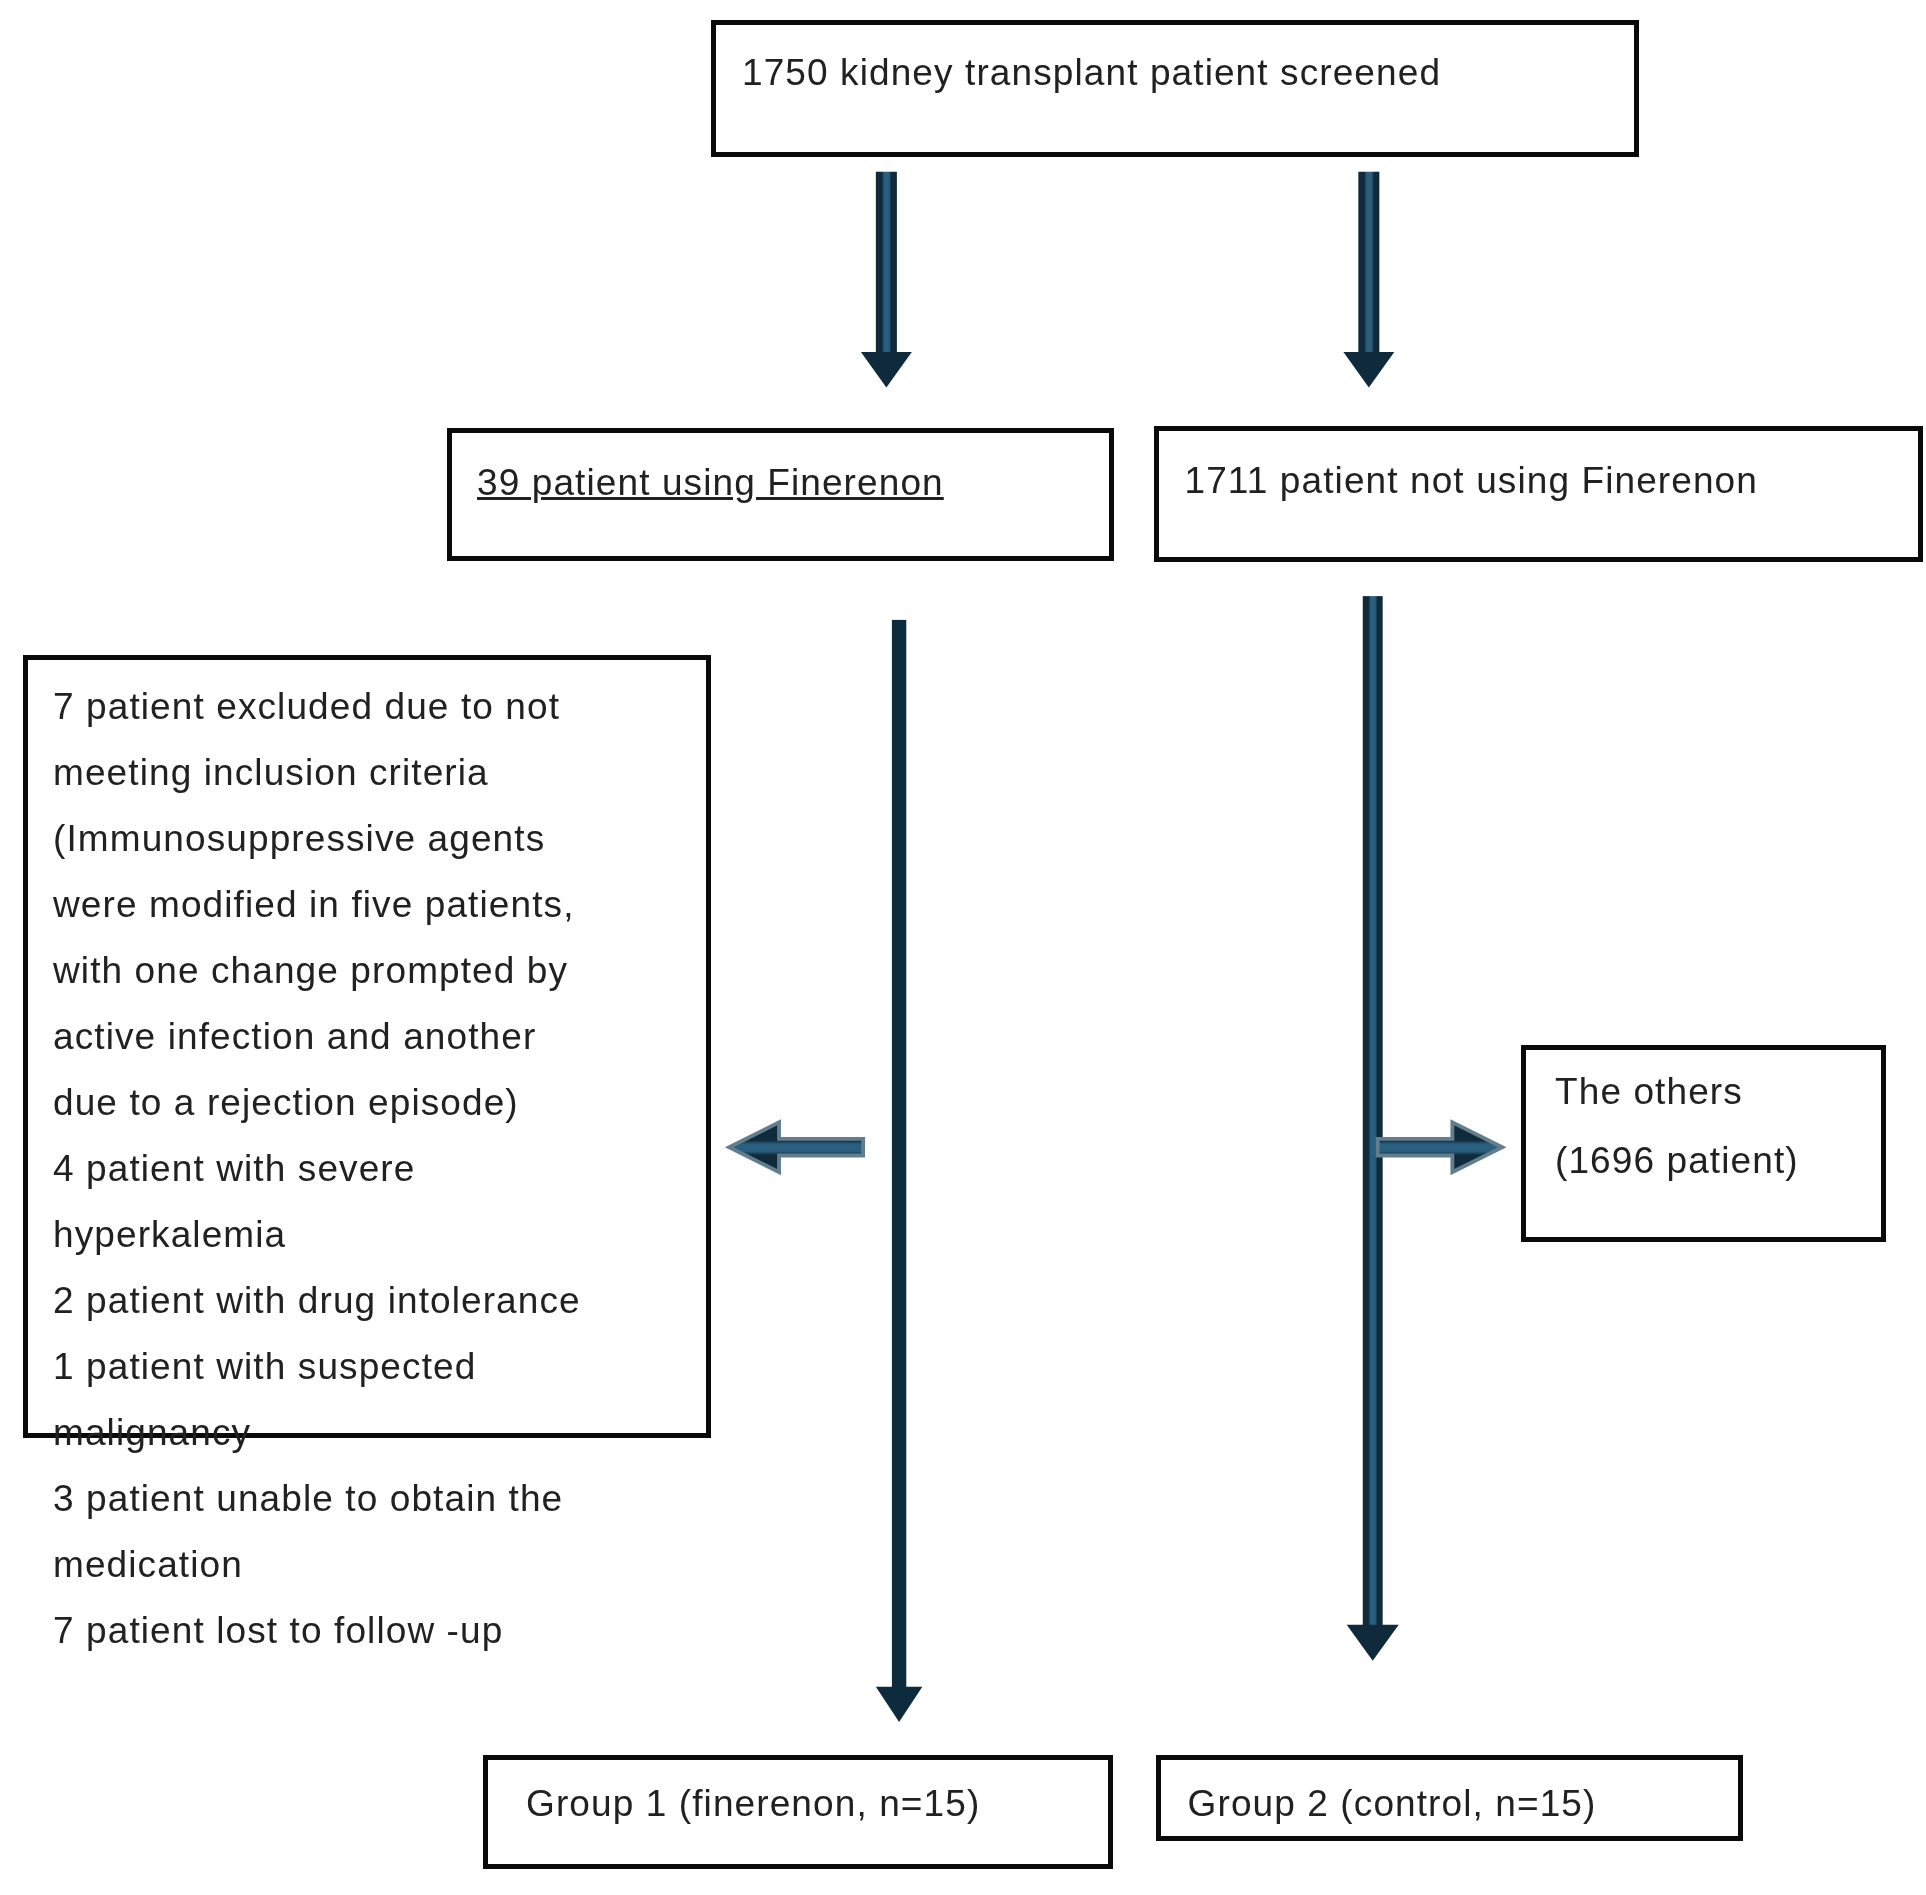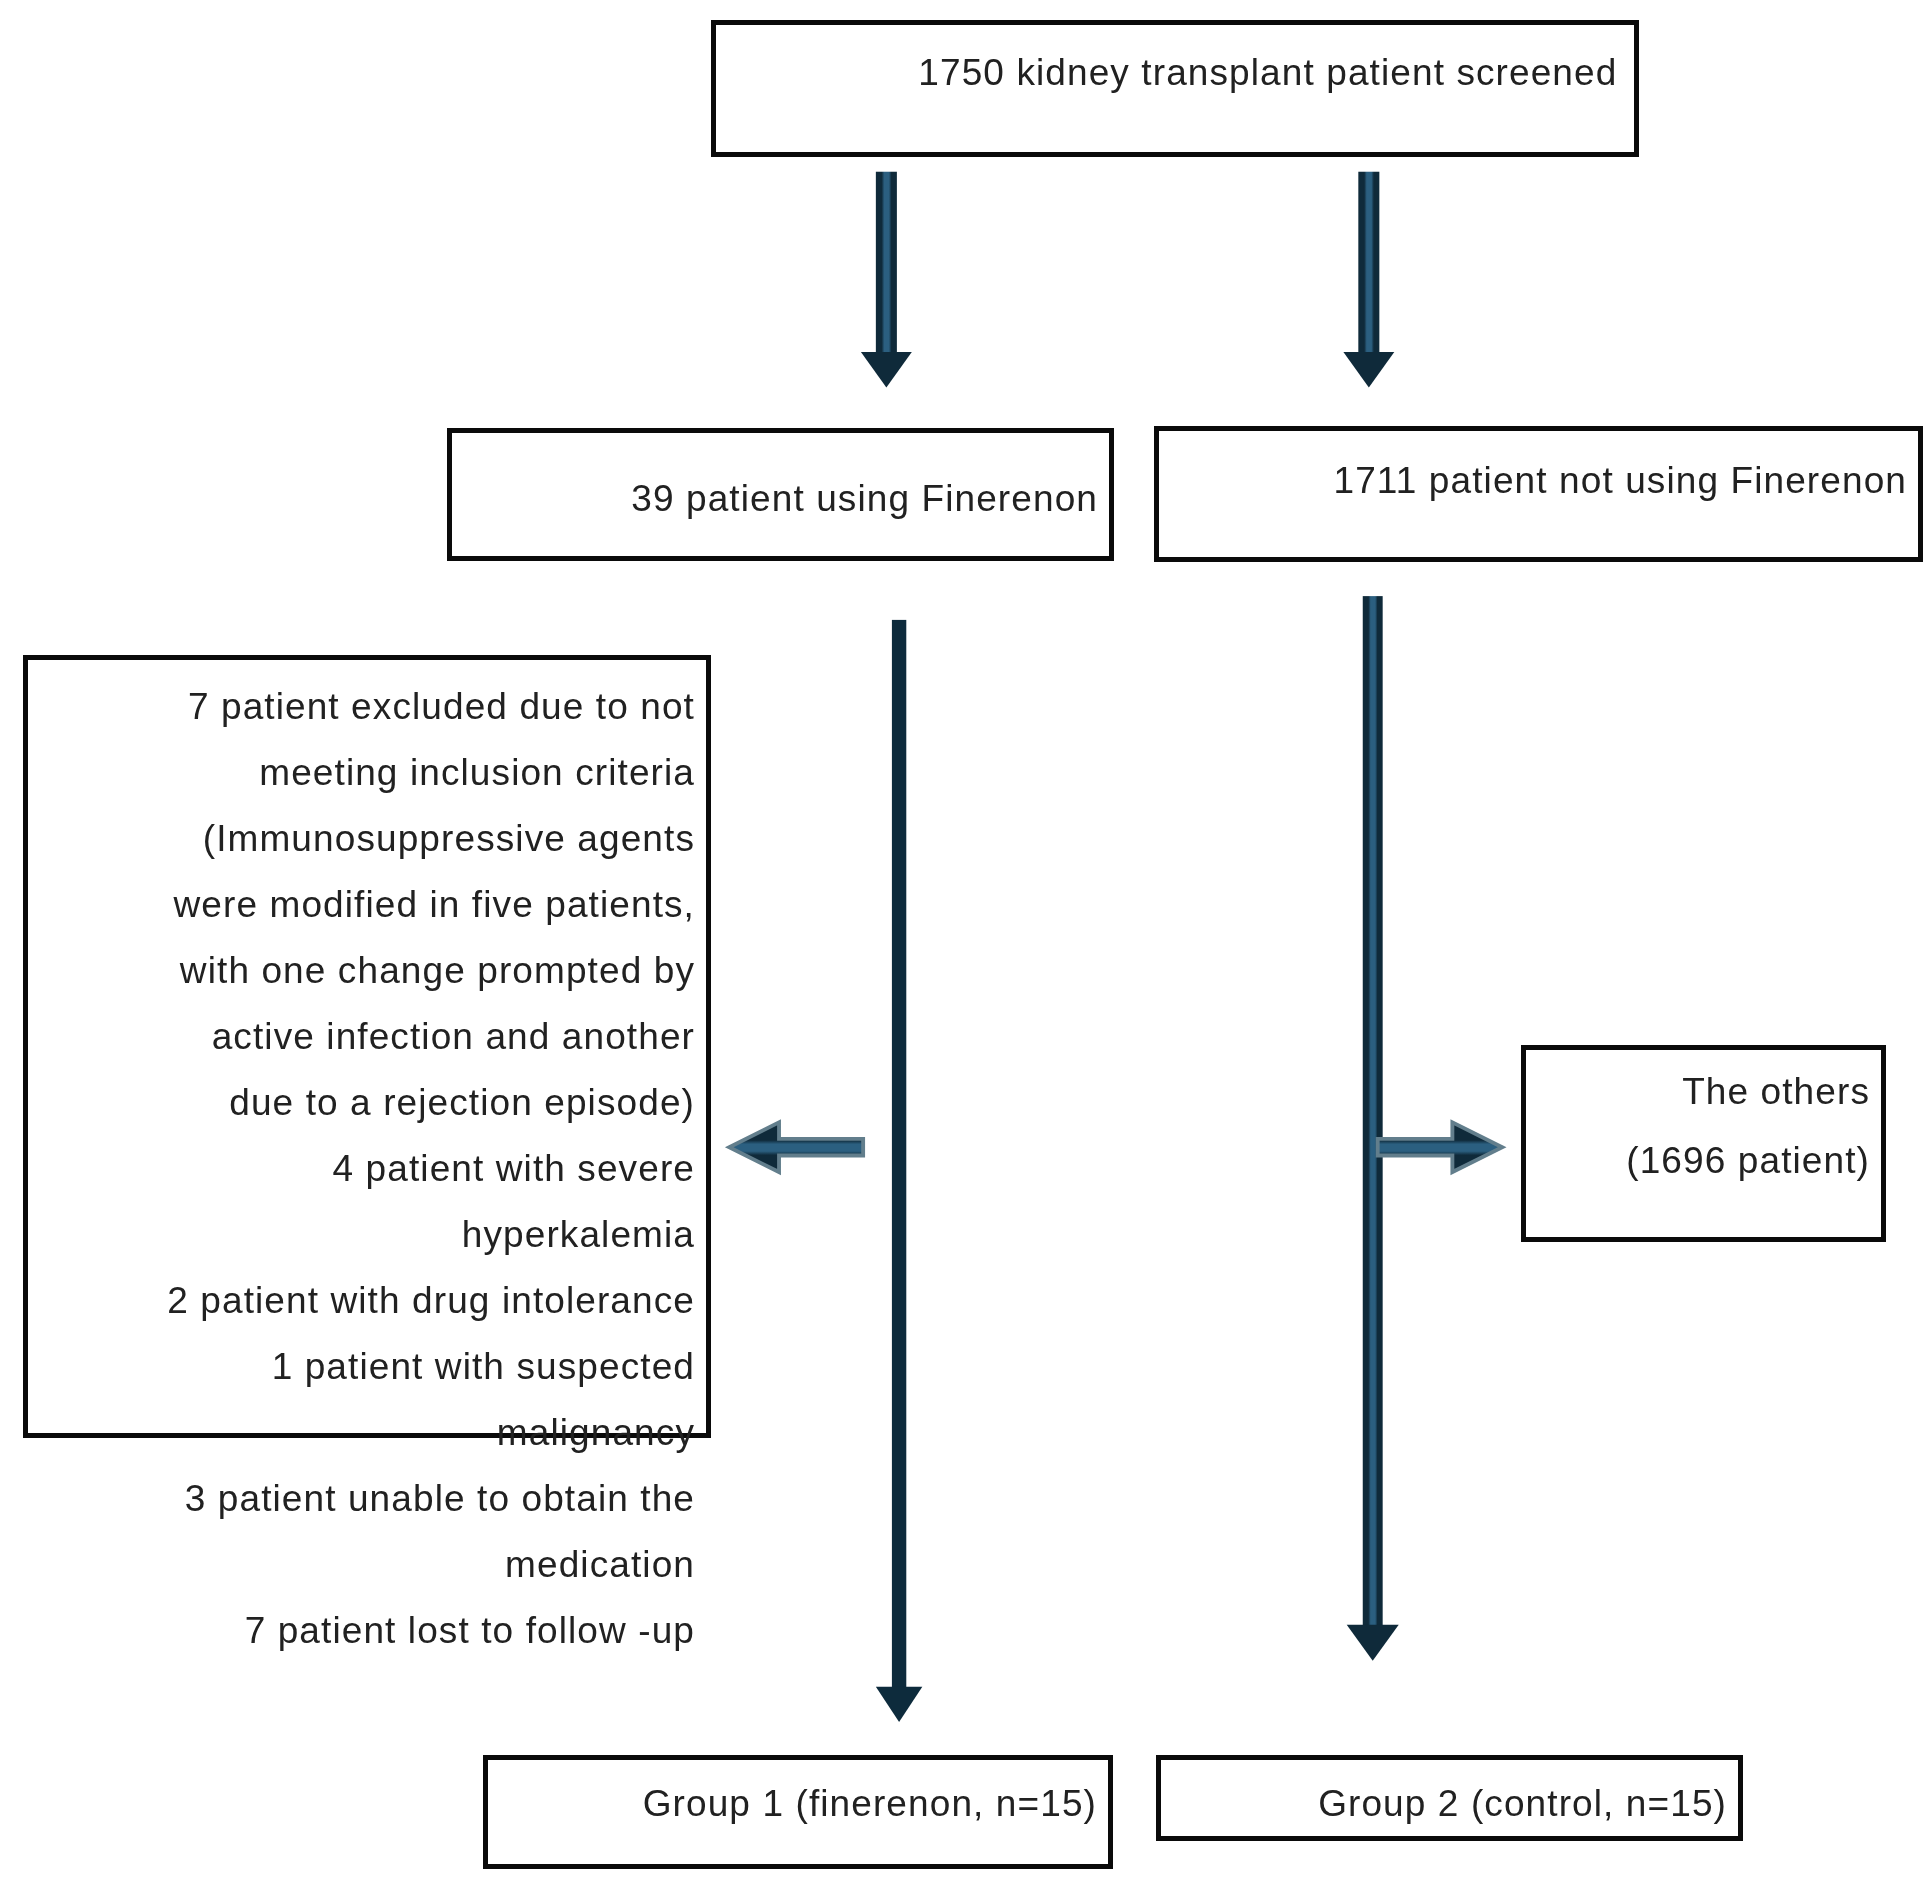--- a/index.html
+++ b/index.html
@@ -10,21 +10,20 @@
     height: 1896px;
     overflow: hidden;
   }
   .canvas {
     position: relative;
     width: 1926px;
     height: 1896px;
     background: #ffffff;
     font-family: "Liberation Sans", sans-serif;
     color: #212121;
-    text-align: right;
   }
   .arrows {
     position: absolute;
     left: 0;
     top: 0;
     width: 1926px;
     height: 1896px;
   }
   .box {
     position: absolute;
@@ -34,21 +33,21 @@
     font-size: 37px;
     letter-spacing: 1.1px;
     line-height: 1.05;
     color: #212121;
   }
   .box .txt {
     display: block;
     white-space: pre-line;
   }
   .box-screened      { left: 711px; top: 20px;   width: 928px; height: 137px;  padding: 29px 16.6px 0 26px; }
-  .box-finerenon     { left: 447px;  top: 428px;  width: 667px; height: 133px;  padding: 47px 11px 0 25px; }
+  .box-finerenon     { left: 447px;  top: 428px;  width: 667px; height: 133px;  padding: 31px 11px 0 25px; text-decoration: underline; }
   .box-notfinerenon  { left: 1154px; top: 426px;  width: 769px; height: 136px;  padding: 31px 11px 0 25.5px; }
   .box-exclusions    { left: 23px;   top: 655px; width: 688px; height: 783px; padding: 14.4px 11px 0 25px; line-height: 66px; }
   .box-others        { left: 1509px; top: 1045px; width: 365px;  height: 197px;  padding: 6.6px 11px 0 29px; line-height: 69px; margin-left: 12px; }
   .box-group1        { left: 483px;  top: 1755px; width: 630px; height: 114px;  padding: 25px 11px 0 38px; }
   .box-group2        { left: 1156px; top: 1755px; width: 587px; height: 86px;  padding: 25px 11px 0 26.6px; }
 </style>
 </head>
 <body>
 
 <div class="canvas">

